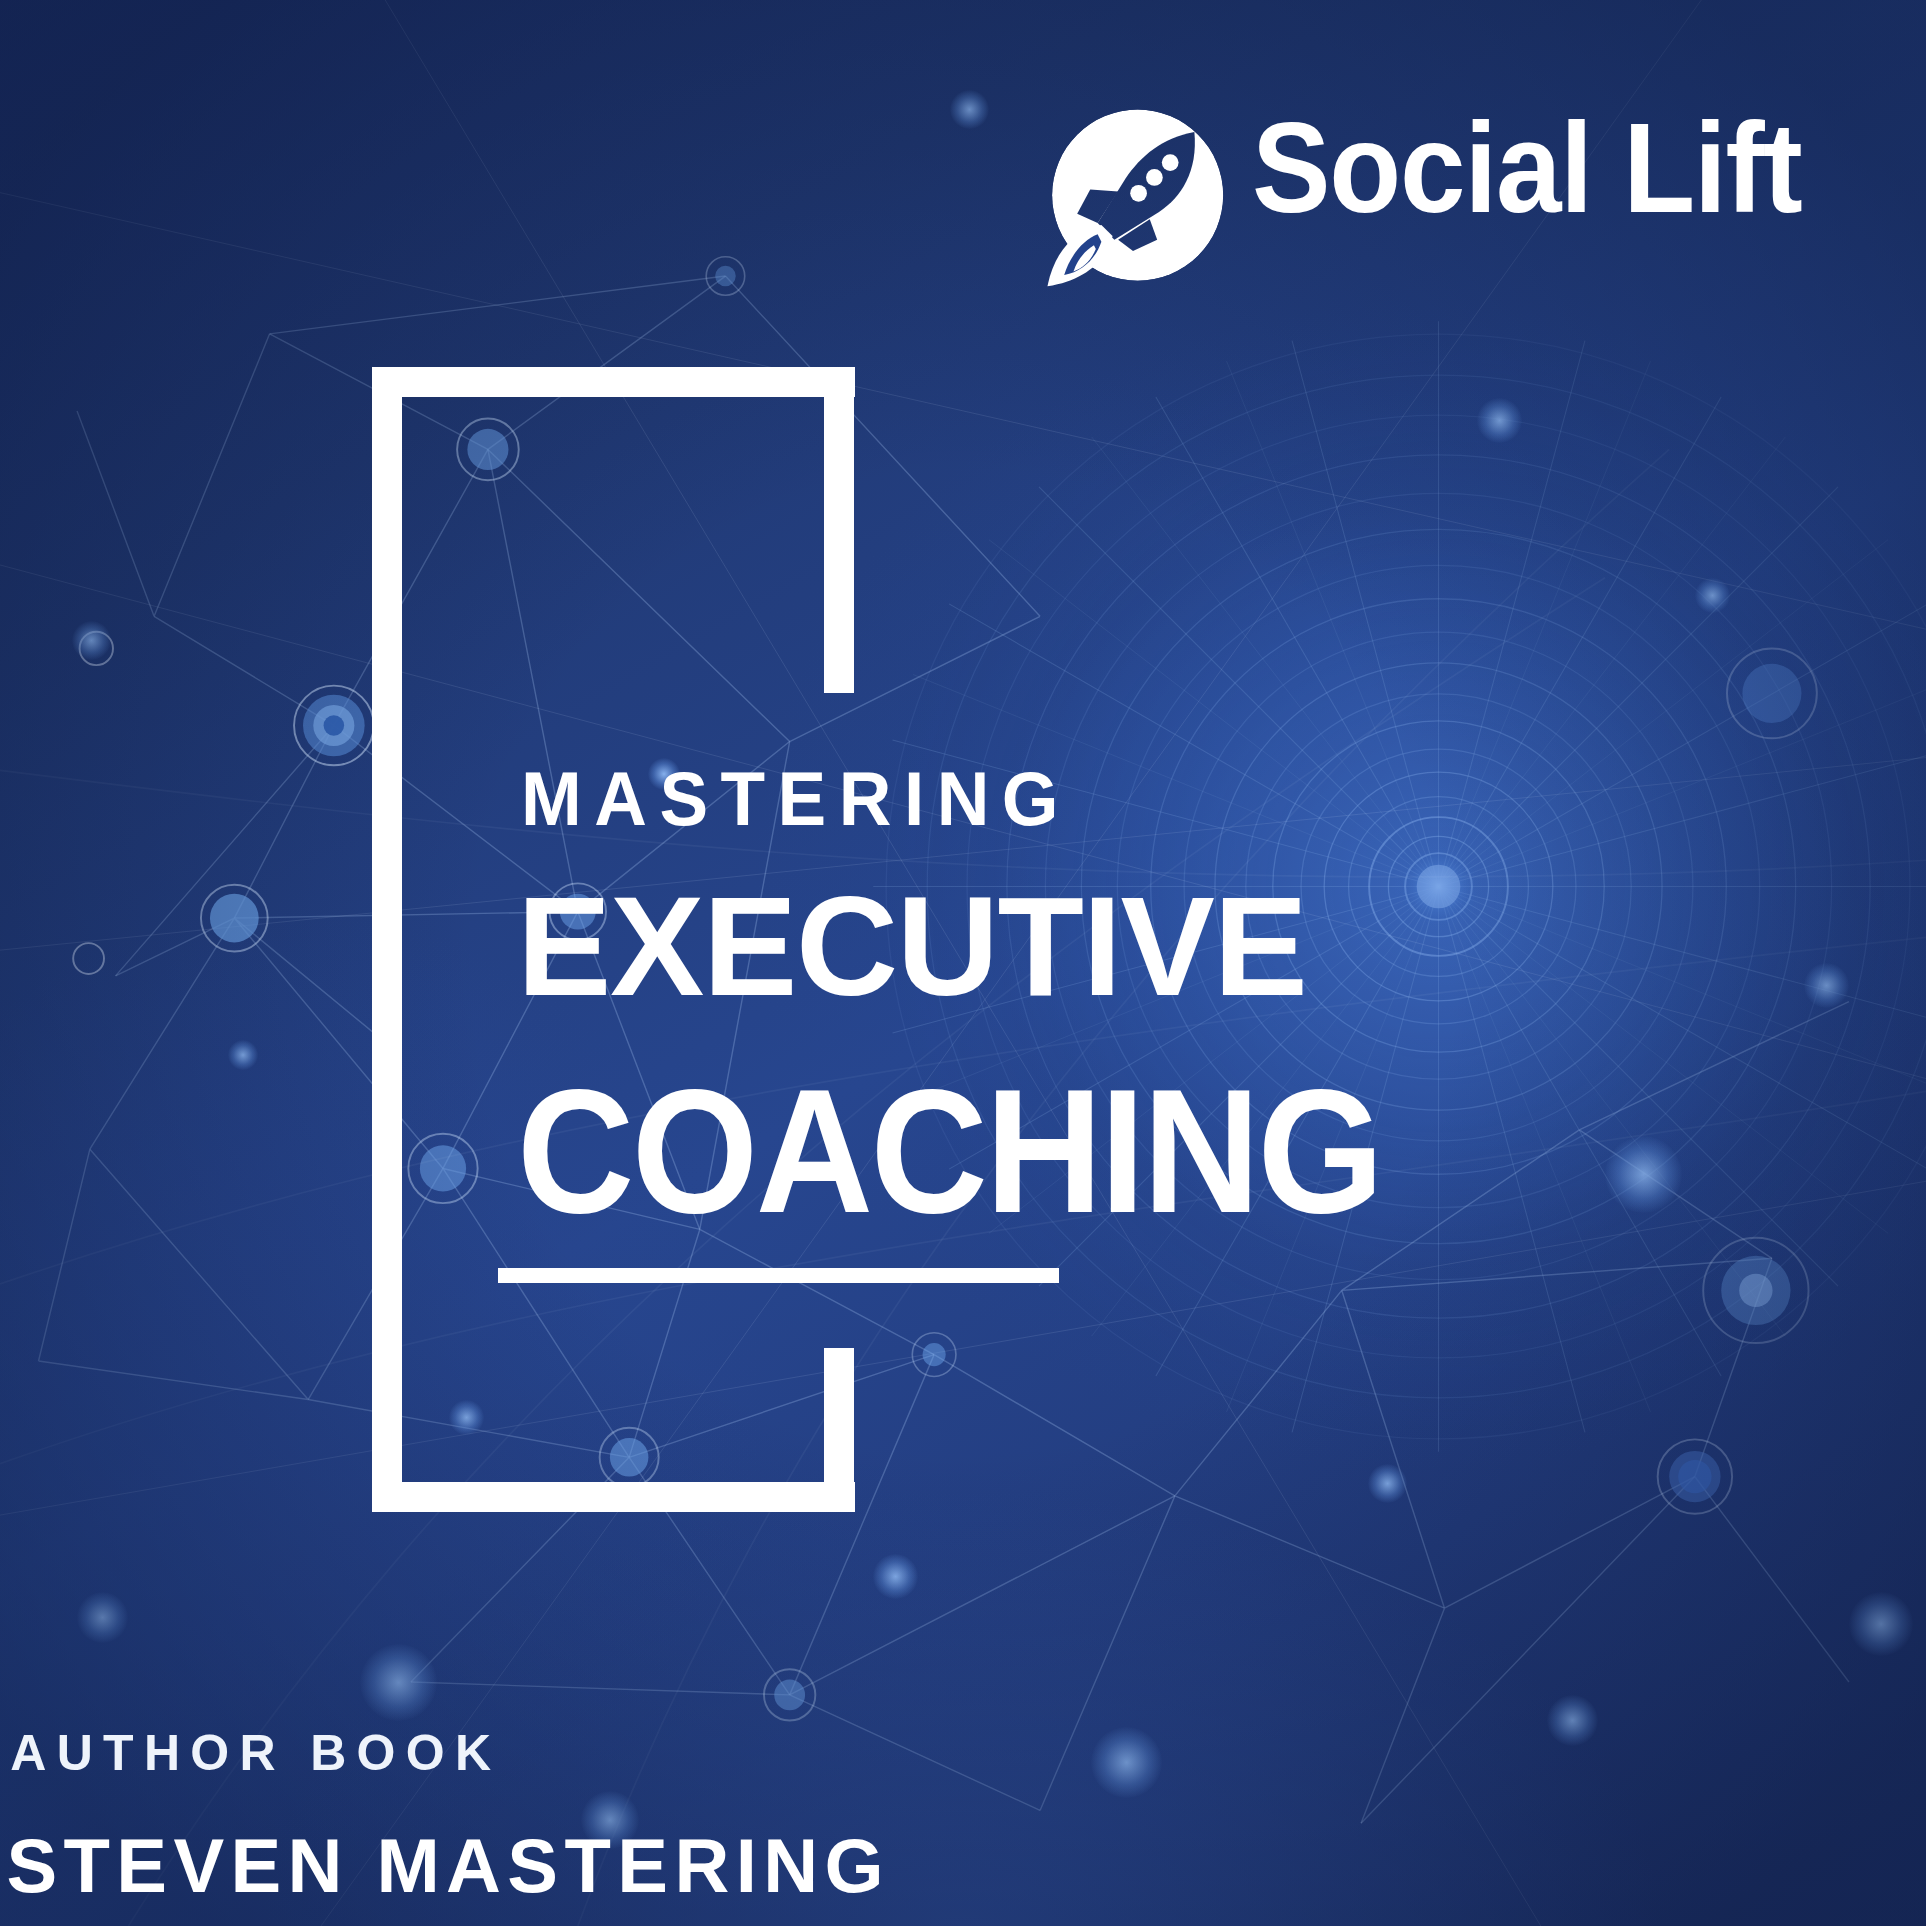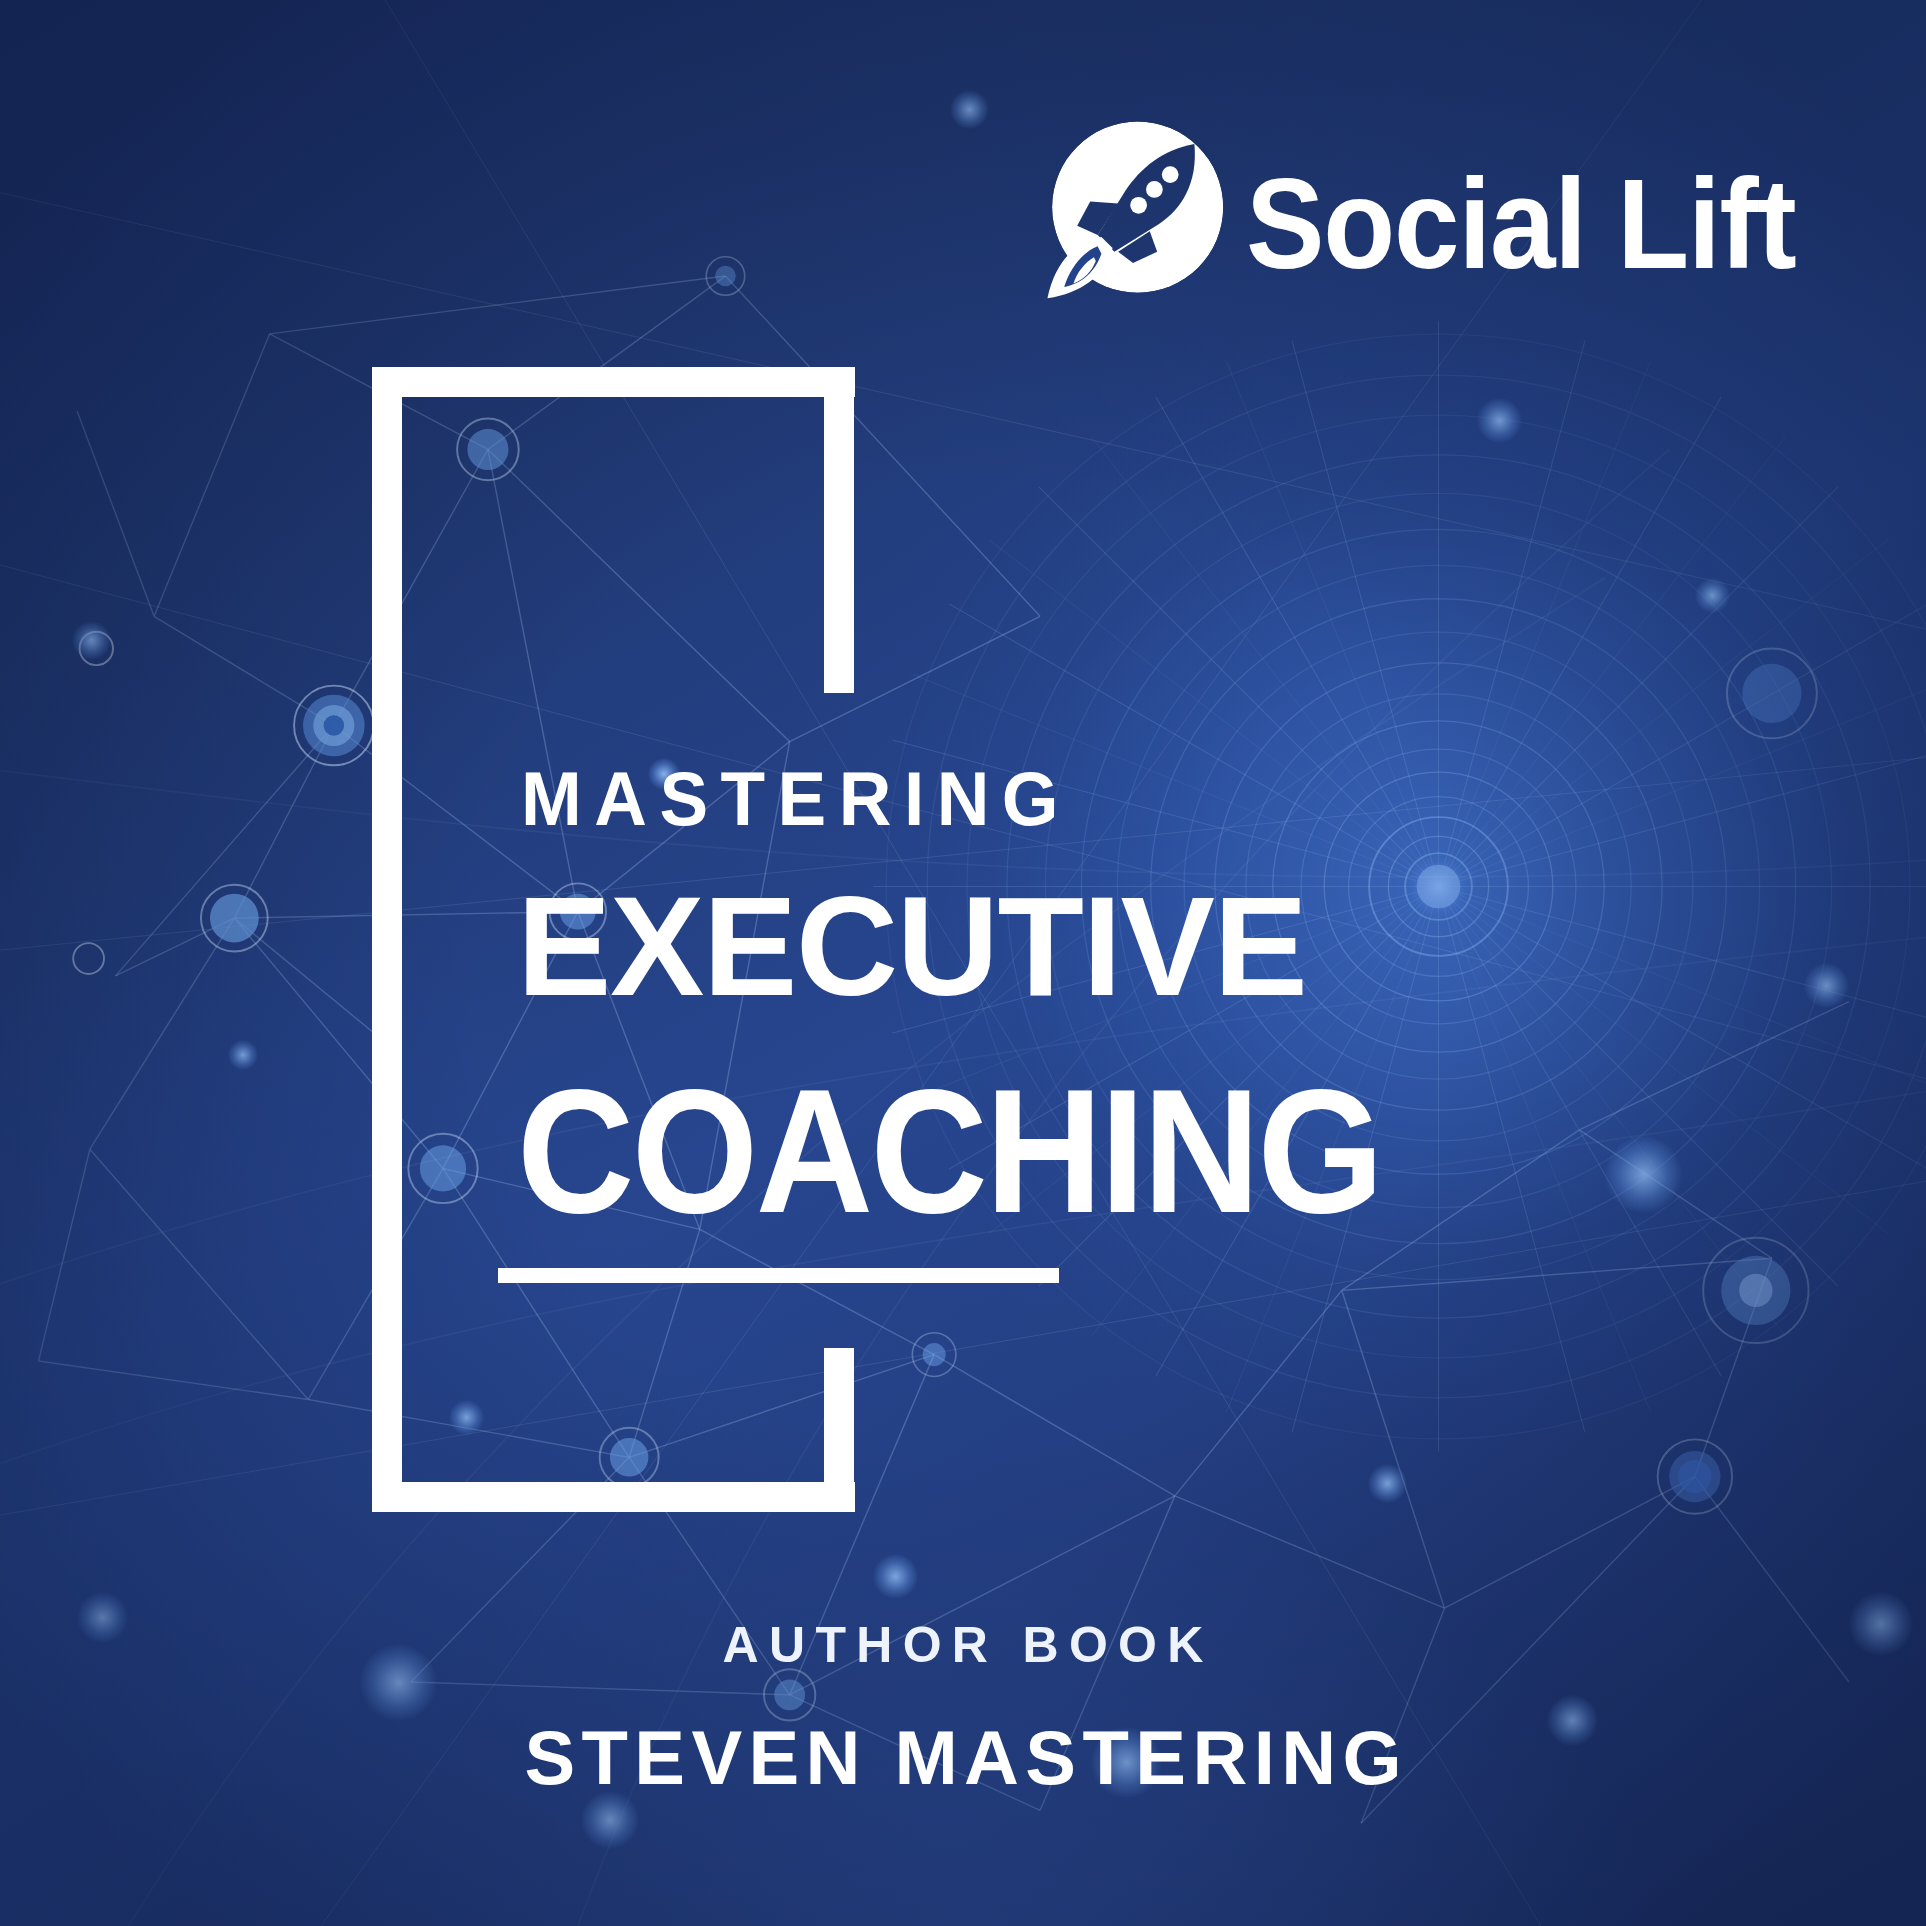--- a/index.html
+++ b/index.html
@@ -37,21 +37,21 @@
 
   
   .glow{position:absolute;inset:0;}
   .glow i{position:absolute;border-radius:50%;display:block;
     background:radial-gradient(circle, rgba(150,195,255,.85) 0%, rgba(110,165,245,.35) 45%, rgba(80,140,230,0) 72%);}
 
   .streaks{position:absolute;inset:0;opacity:.5;}
   .streaks svg{width:100%;height:100%;display:block;}
 
   
-  .logo{position:absolute;left:1040px;top:116px;display:flex;align-items:flex-end;gap:20px;}
+  .logo{position:absolute;left:1040px;top:104px;display:flex;align-items:flex-start;gap:26px;}
   .logo-mark{width:186px;height:186px;flex:0 0 auto;}
   .logo-mark svg{width:100%;height:100%;display:block;}
   .logo-text{
     color:#ffffff;
     font-family:"Liberation Sans", sans-serif;
     font-size:128px;
     font-weight:700;
     letter-spacing:-1.3px;
     line-height:1;
     transform:scaleX(.92);
@@ -89,21 +89,21 @@
     line-height:.88;
     white-space:nowrap;
     transform-origin:left top;
   }
   .ttl-1{top:885px;font-size:136px;letter-spacing:-1.3px;transform:scaleX(1.04) scaleY(1.04);}
   .ttl-2{top:1073px;font-size:161px;letter-spacing:-2.6px;transform:scaleX(1.01) scaleY(1.1);}
 
   .rule{position:absolute;left:483px;top:1268px;width:561px;height:14.8px;background:#ffffff;}
 
   
-  .author-wrap{position:absolute;left:0;top:1620px;width:1926px;text-align:center;}
+  .author-wrap{position:absolute;left:0;top:1728px;width:1926px;text-align:left;}
   .author-label{
     color:#eef3fb;
     font-size:50px;
     font-weight:600;
     letter-spacing:10.3px;
     line-height:1;
     margin-left:10.3px;
   }
   .author-name{
     color:#ffffff;

